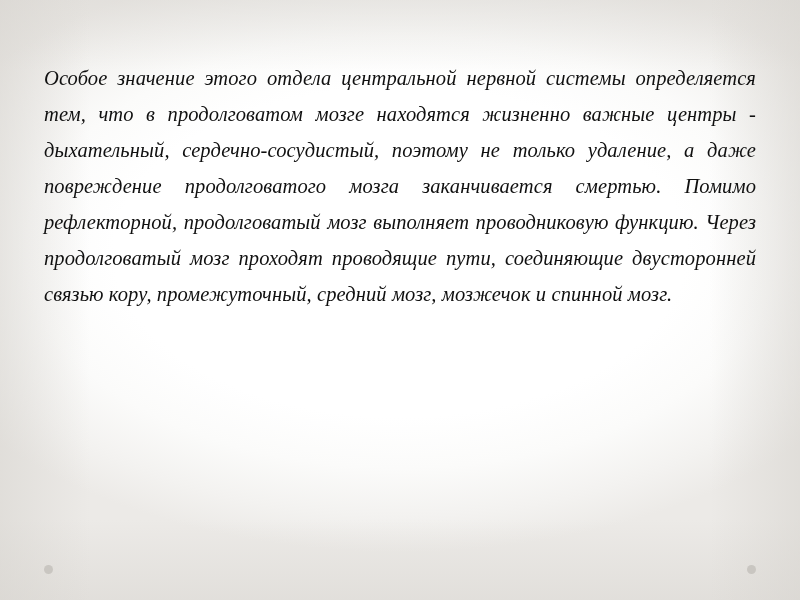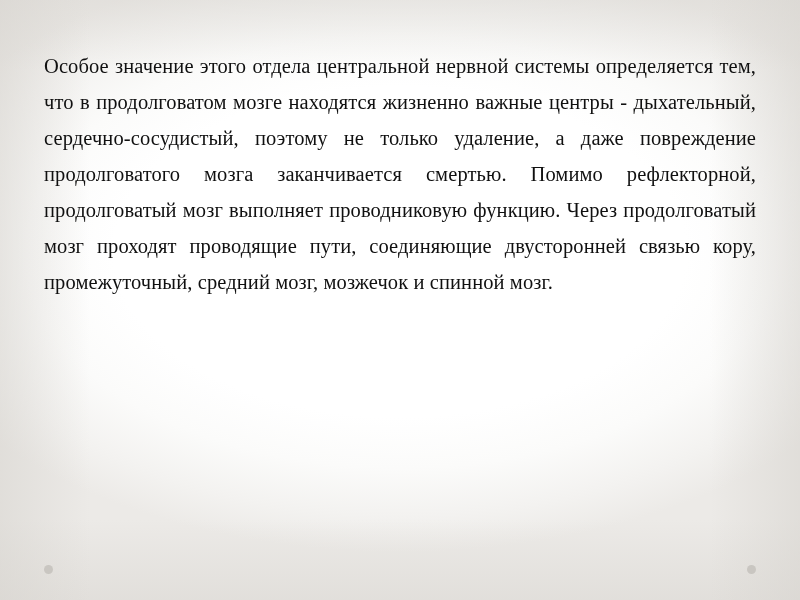--- a/index.html
+++ b/index.html
@@ -28,28 +28,29 @@
     pointer-events: none;
     background:
       linear-gradient(to right, rgba(215,212,207,0.55) 0px, rgba(255,255,255,0) 90px),
       linear-gradient(to left, rgba(215,212,207,0.55) 0px, rgba(255,255,255,0) 90px),
       linear-gradient(to bottom, rgba(215,212,207,0.45) 0px, rgba(255,255,255,0) 70px),
       linear-gradient(to top, rgba(215,212,207,0.5) 0px, rgba(255,255,255,0) 80px);
   }
   .body-text {
     position: absolute;
     left: 44px;
-    top: 48px;
+    top: 60px;
     width: 712px;
     text-align: justify;
     text-justify: inter-word;
     color: #101010;
     font-size: 20.5px;
     line-height: 36px;
     letter-spacing: 0.1px;
+    font-style: italic;
   }
   .dots {
     position: absolute;
     left: 0;
     bottom: 22px;
     width: 800px;
     height: 16px;
   }
   .dot {
     position: absolute;

